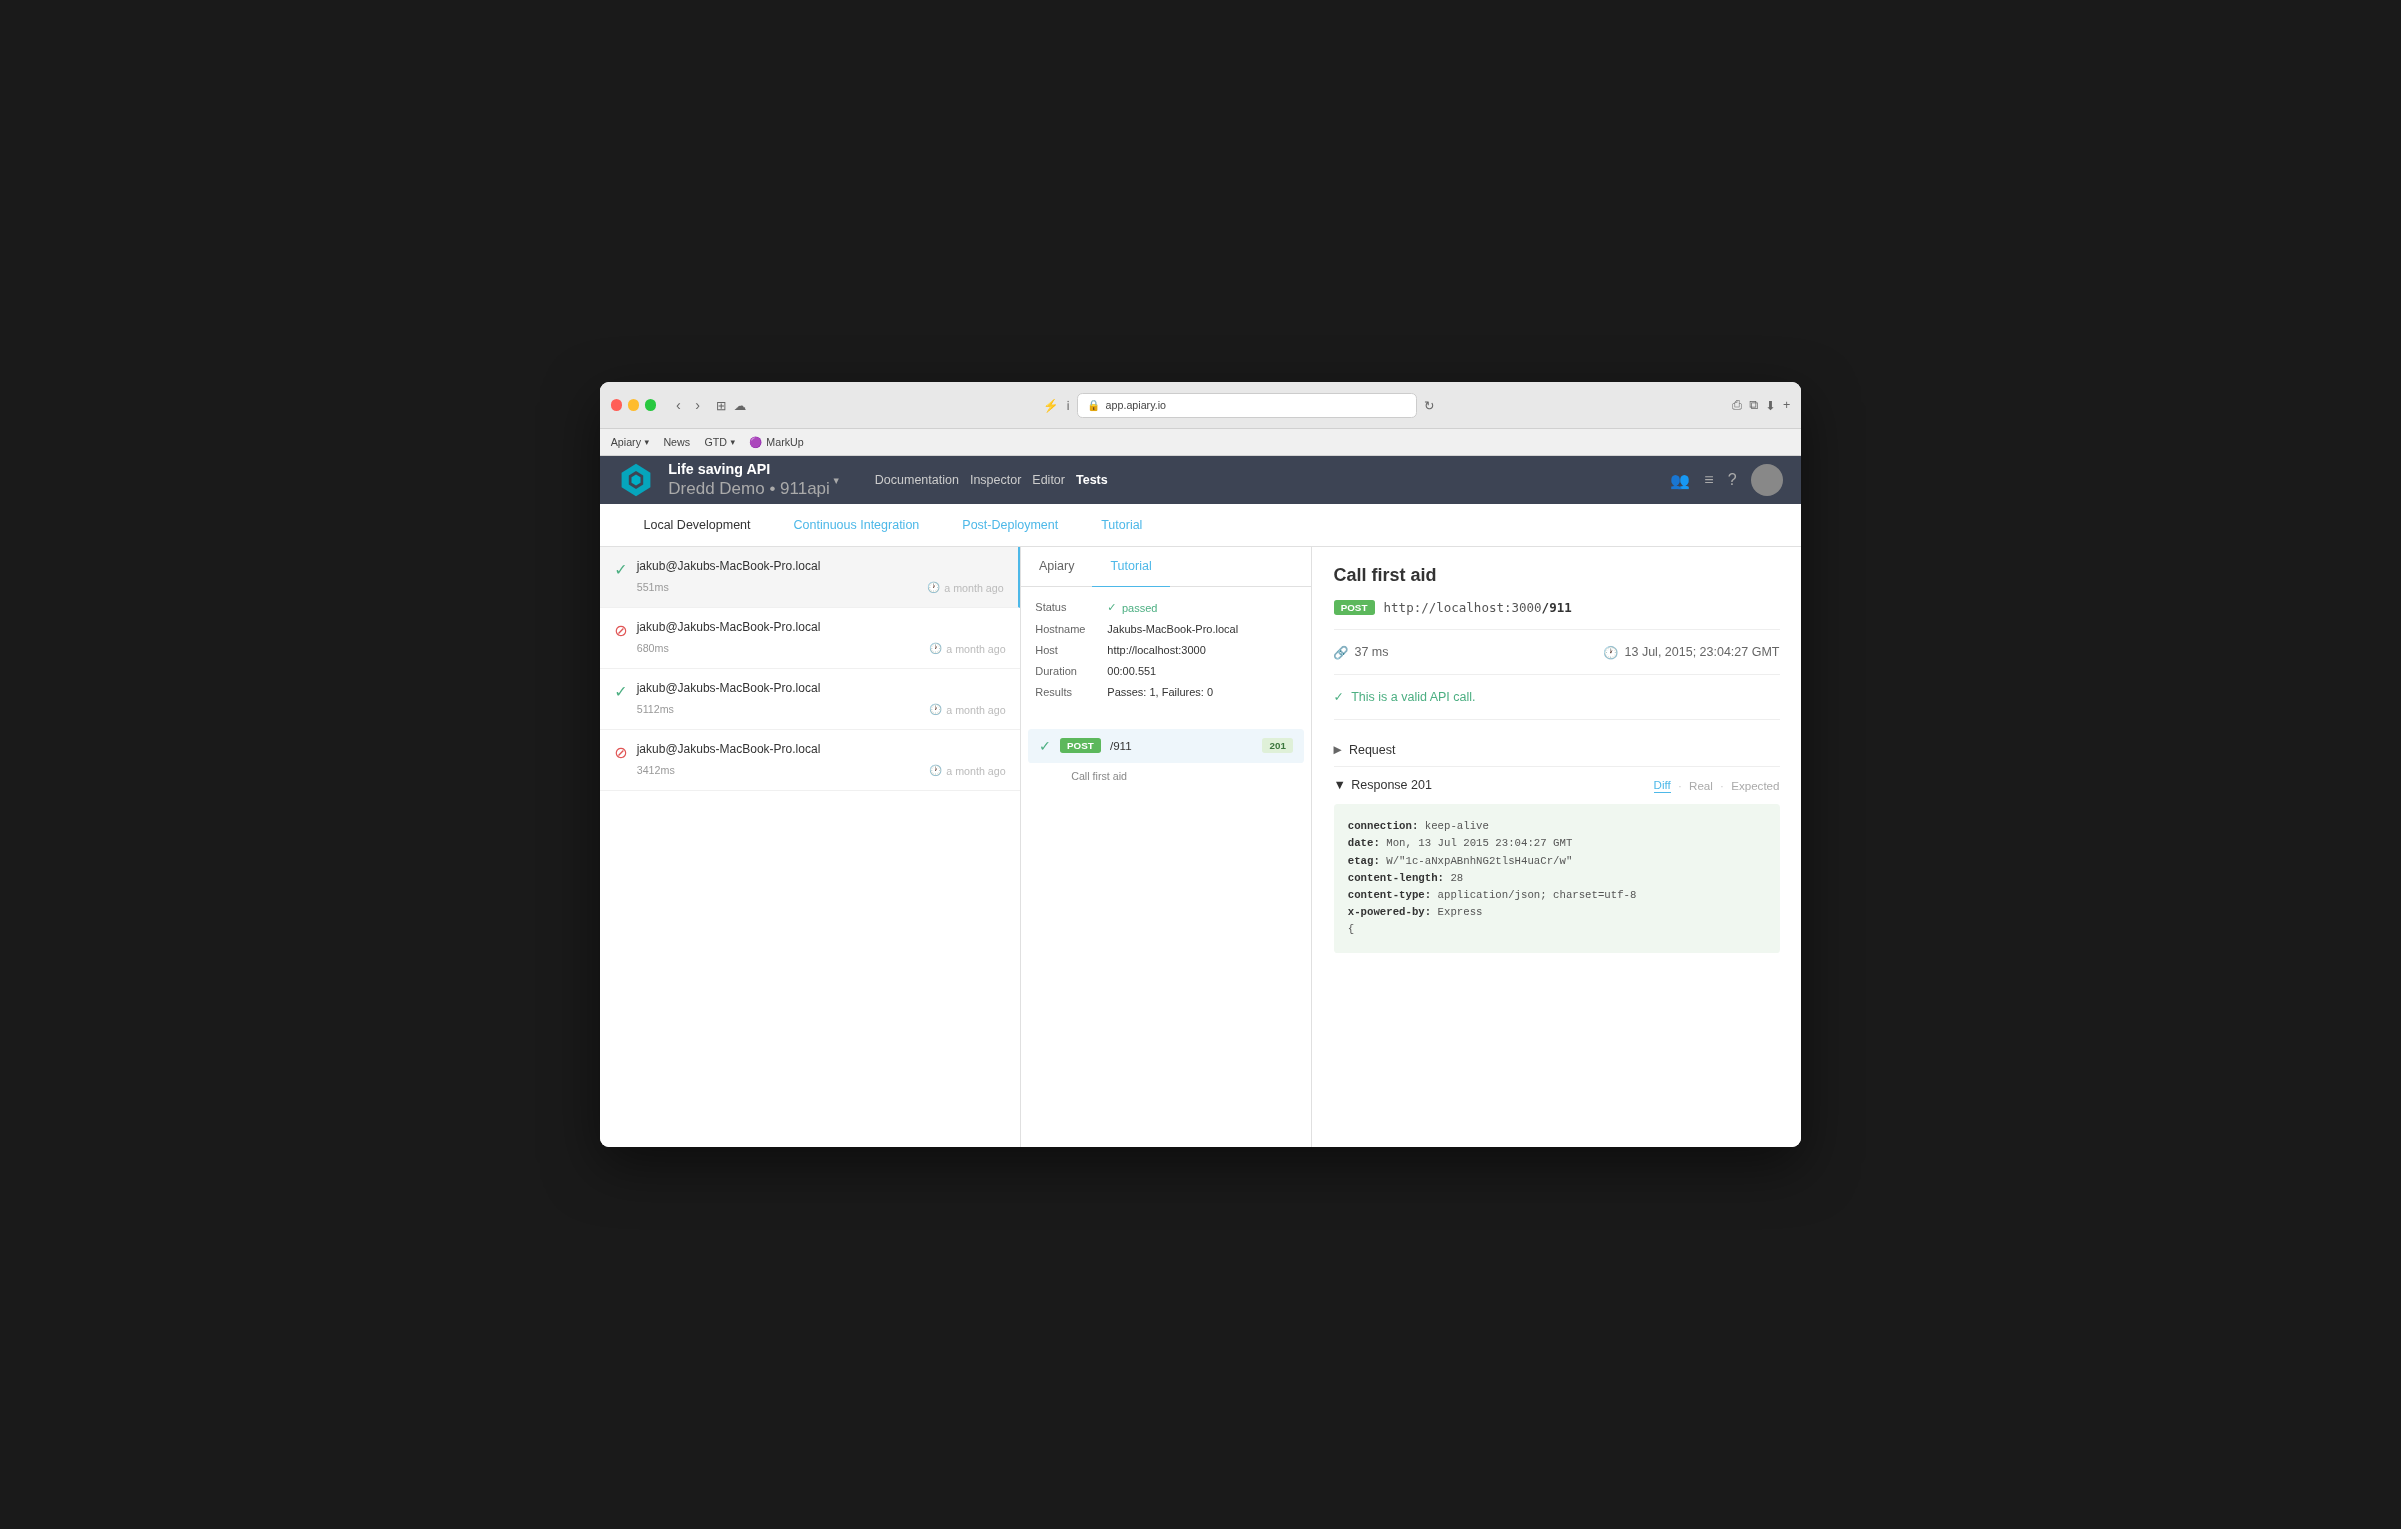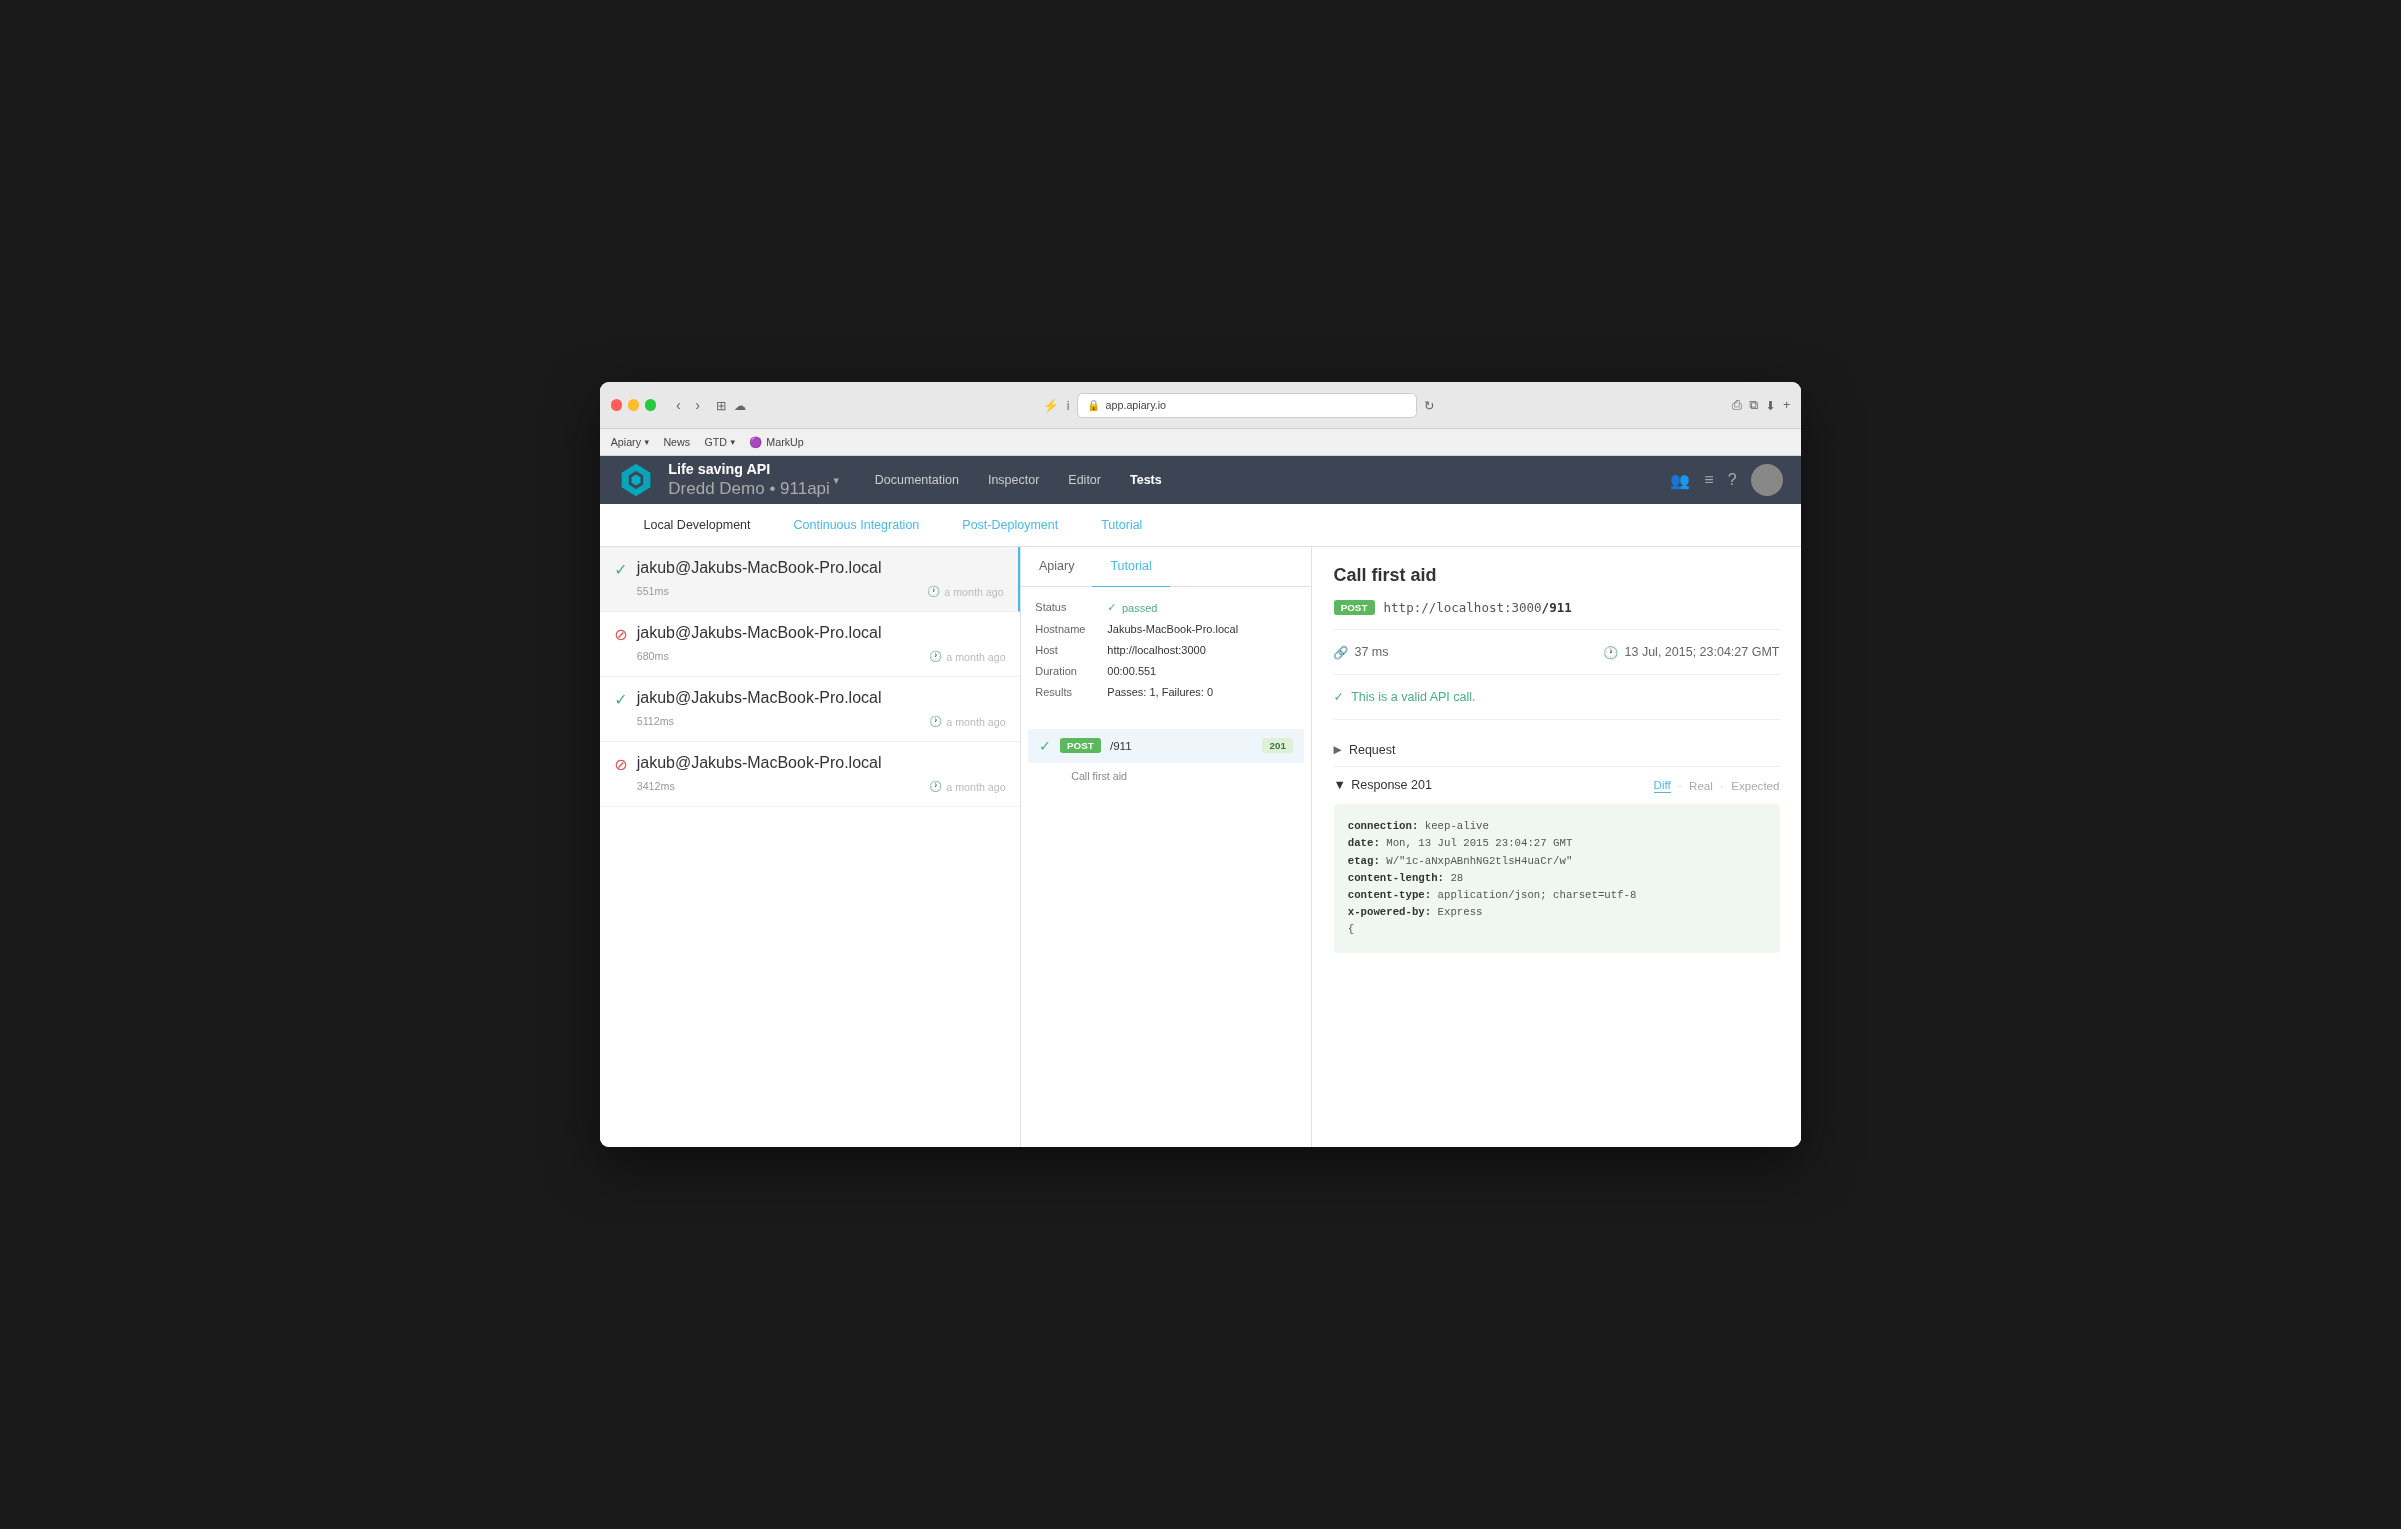--- a/index.html
+++ b/index.html
@@ -78,21 +78,21 @@
       height: 48px;
       display: flex;
       align-items: center;
       padding: 0 18px;
       flex-shrink: 0;
     }
     .app-logo { width: 36px; height: 36px; margin-right: 14.3px; }
     .app-title { color: #fff; }
     .app-title .name { font-size: 14.3px; font-weight: 600; }
     .app-title .sub { font-size: 17px; color: #aaa; margin-top: 1.8px; }
-    .app-nav { display: flex; gap: 29px; margin-left: 36px; align-items: center; }
+    .app-nav { display: flex; gap: 11px; margin-left: 36px; align-items: center; }
     .app-nav a { color: #ccc; font-size: 12.5px; text-decoration: none; cursor: pointer; }
     .app-nav a.active { color: #fff; font-weight: 600; }
     .app-header-right { margin-left: auto; display: flex; align-items: center; gap: 14.3px; }
     .header-icon { color: #aaa; font-size: 16px; cursor: pointer; }
     .avatar { width: 32px; height: 32px; border-radius: 50%; background: #888; cursor: pointer; }
     .chevron { color: #aaa; font-size: 10.7px; margin-left: 3.6px; }
 
     
     .content-area { flex: 1; overflow: hidden; display: flex; flex-direction: column; }
 
@@ -133,21 +133,21 @@
     .test-run-item {
       padding: 12.5px 14.3px;
       border-bottom: 0.9px solid #f0f0f0;
       cursor: pointer;
       display: flex;
       align-items: flex-start;
       gap: 9px;
     }
     .test-run-item.selected { background: #f5f5f5; border-right: 2.7px solid #4db8e8; }
     .test-run-info { flex: 1; }
-    .test-run-name { font-size: 16px; color: #333; }
+    .test-run-name { font-size: 12px; color: #333; }
     .test-run-meta { display: flex; justify-content: space-between; margin-top: 8px; }
     .test-run-duration { font-size: 10.7px; color: #999; }
     .test-run-time { font-size: 10.7px; color: #bbb; display: flex; align-items: center; gap: 3.6px; }
     .status-icon-pass { color: #4caf82; font-size: 16px; margin-top: 0.9px; }
     .status-icon-fail { color: #e05555; font-size: 16px; margin-top: 0.9px; }
 
     
     .middle-panel {
       width: 291px;
       border-right: 0.9px solid #e0e0e0;

